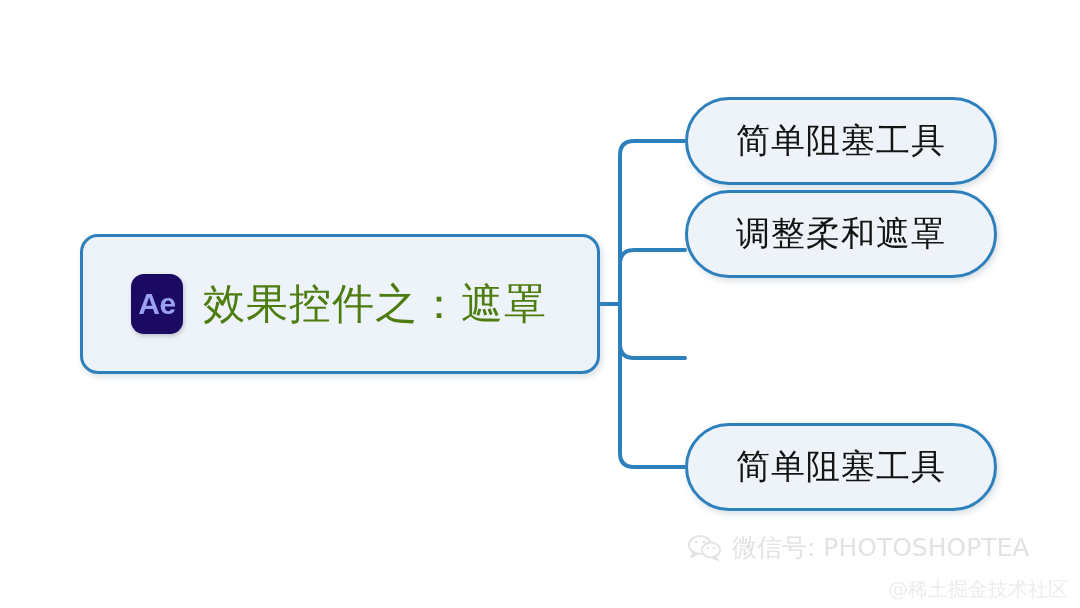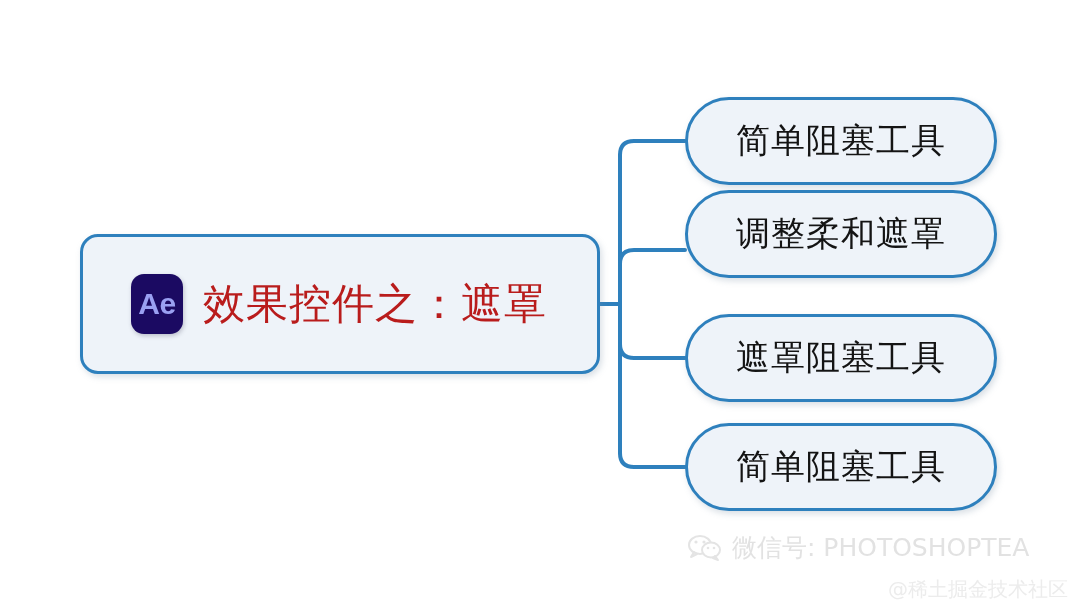--- a/index.html
+++ b/index.html
@@ -66,21 +66,21 @@
     font-size: 30px;
     font-weight: bold;
     letter-spacing: -0.5px;
     line-height: 1;
     font-family: "Liberation Sans", "DejaVu Sans", sans-serif;
   }
 
   #root-label {
     margin-left: 20px;
     font-size: 42px;
-    color: #b91c1c;
+    color: #4d7c0f;
     letter-spacing: 1px;
     white-space: nowrap;
     font-family: "DejaVu Sans", "Liberation Sans", sans-serif;
   }
 
   
   .child-node {
     position: absolute;
     left: 685px;
     width: 312px;
@@ -157,23 +157,20 @@
     </div>
     <div id="root-label">效果控件之：遮罩</div>
   </div>
 
   <div class="child-node" id="child-node-0">
     <span class="child-label">简单阻塞工具</span>
   </div>
   <div class="child-node" id="child-node-1">
     <span class="child-label">调整柔和遮罩</span>
   </div>
-  <div class="child-node" id="child-node-2">
-    <span class="child-label">遮罩阻塞工具</span>
-  </div>
   <div class="child-node" id="child-node-3">
     <span class="child-label">简单阻塞工具</span>
   </div>
 
   <div id="watermark-wechat">
     <svg width="34" height="28" viewBox="0 0 34 28">
       <ellipse cx="12" cy="11" rx="11" ry="9" fill="none" stroke="#e4e4e4" stroke-width="2"></ellipse>
       <path d="M6 18 L3 23 L9 20 Z" fill="none" stroke="#e4e4e4" stroke-width="2" stroke-linejoin="round"></path>
       <circle cx="8" cy="8" r="1.6" fill="#e4e4e4"></circle>
       <circle cx="16" cy="8" r="1.6" fill="#e4e4e4"></circle>

